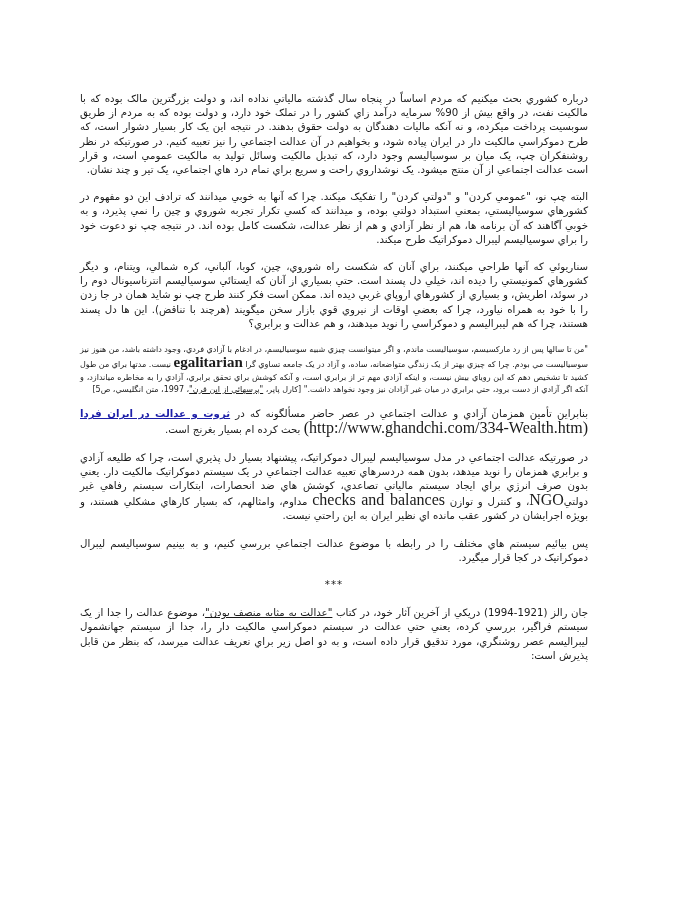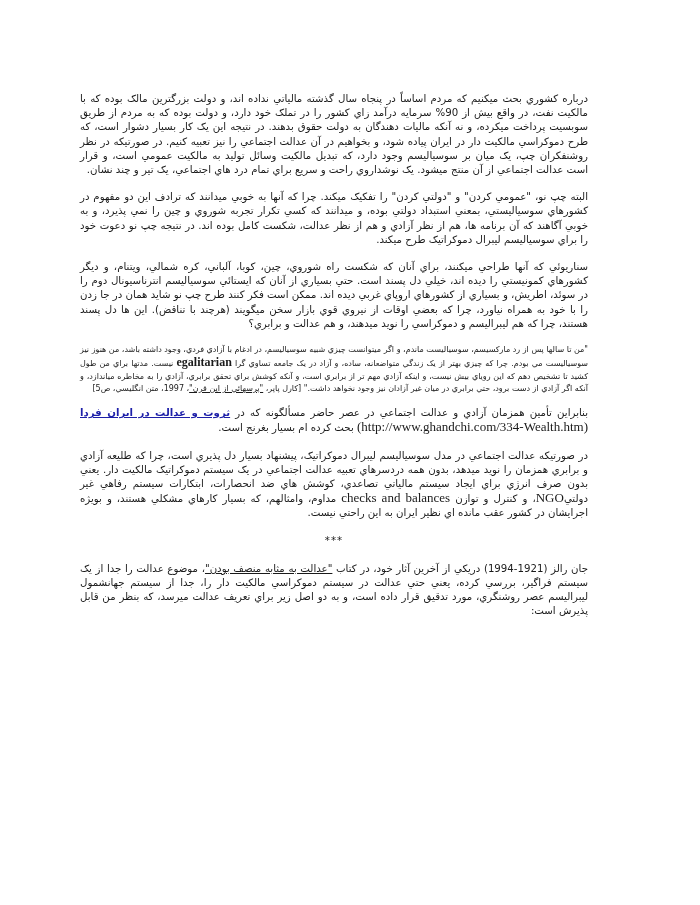--- a/index.html
+++ b/index.html
@@ -11,22 +11,22 @@
       width: 508px;
       direction: rtl;
       text-align: justify;
       font-family: "DejaVu Sans", sans-serif;
       font-size: 10.2px;
       line-height: 14.2px;
       color: #1a1a1a;
     }
     .para { margin: 0 0 13px 0; }
     .para.quote { font-size: 8px; line-height: 12.3px; margin-bottom: 11px; }
-    .lat { font-family: "Liberation Serif", serif; font-size: 13px; }
-    .quote .lat { font-size: 12px; font-weight: bold; }
+    .lat { font-family: "Liberation Serif", serif; font-size: 16px; }
+    .quote .lat { font-size: 15px; font-weight: bold; }
     a.link { color: #1d1fa8; text-decoration: underline; font-weight: bold; margin-top: 25px; }
     .uline { text-decoration: underline; }
     .stars { text-align: center; margin: 10px 0 14px 0; letter-spacing: 1px; }
   </style>
 </head>
 <body>
 
 <div class="page">
 
   <p class="para">درباره كشوري بحث ميكنيم كه مردم اساساً در پنجاه سال گذشته مالياتي نداده اند، و دولت بزرگترين مالک بوده كه با مالكيت نفت، در واقع بيش از 90% سرمايه درآمد زاي كشور را در تملک خود دارد، و دولت بوده كه به مردم از طريق سوبسيت پرداخت ميكرده، و نه آنكه ماليات دهندگان به دولت حقوق بدهند. در نتيجه اين يک كار بسيار دشوار است، كه طرح دموكراسي مالكيت دار در ايران پياده شود، و بخواهيم در آن عدالت اجتماعي را نيز تعبيه كنيم. در صورتيكه در نظر روشنفكران چپ، يک ميان بر سوسياليسم وجود دارد، كه تبديل مالكيت وسائل توليد به مالكيت عمومي است، و قرار است عدالت اجتماعي از آن منتج ميشود. يک نوشداروي راحت و سريع براي تمام درد هاي اجتماعي، يک تير و چند نشان.</p>
@@ -49,20 +49,21 @@
     <span class="lat">(http://www.ghandchi.com/334-Wealth.htm)</span>
     <span>بحث كرده ام بسيار بغرنج است.</span>
   </p>
 
   <p class="para">
     <span>در صورتيكه عدالت اجتماعي در مدل سوسياليسم ليبرال دموكراتيک، پيشنهاد بسيار دل پذيري است، چرا كه طليعه آزادي و برابري همزمان را نويد ميدهد، بدون همه دردسرهاي تعبيه عدالت اجتماعي در يک سيستم دموكراتيک مالكيت دار. يعني بدون صرف انرژي براي ايجاد سيستم مالياتي تصاعدي، كوشش هاي ضد انحصارات، ابتكارات سيستم رفاهي غير دولتي</span><span class="lat">NGO</span><span>، و كنترل و توازن</span>
     <span class="lat">checks and balances</span>
     <span>مداوم، وامثالهم، كه بسيار كارهاي مشكلي هستند، و بويژه اجرايشان در كشور عقب مانده اي نظير ايران به اين راحتي نيست.</span>
   </p>
 
+  <p class="para">پس بيائيم سيستم هاي مختلف را در رابطه با موضوع عدالت اجتماعي بررسي كنيم، و به بينيم سوسياليسم ليبرال دموكراتيک در كجا قرار ميگيرد.</p>
 
   <div class="stars">***</div>
 
   <p class="para">
     <span>جان رالز (1921-1994) دريكي از آخرين آثار خود، در كتاب</span>
     <span class="uline">"عدالت به مثابه منصف بودن"</span><span>، موضوع عدالت را جدا از يک سيستم فراگير، بررسي كرده، يعني حتي عدالت در سيستم دموكراسي مالكيت دار را، جدا از سيستم جهانشمول ليبراليسم عصر روشنگري، مورد تدقيق قرار داده است، و به دو اصل زير براي تعريف عدالت ميرسد، كه بنظر من قابل پذيرش است:</span>
   </p>
 
 </div>
 

